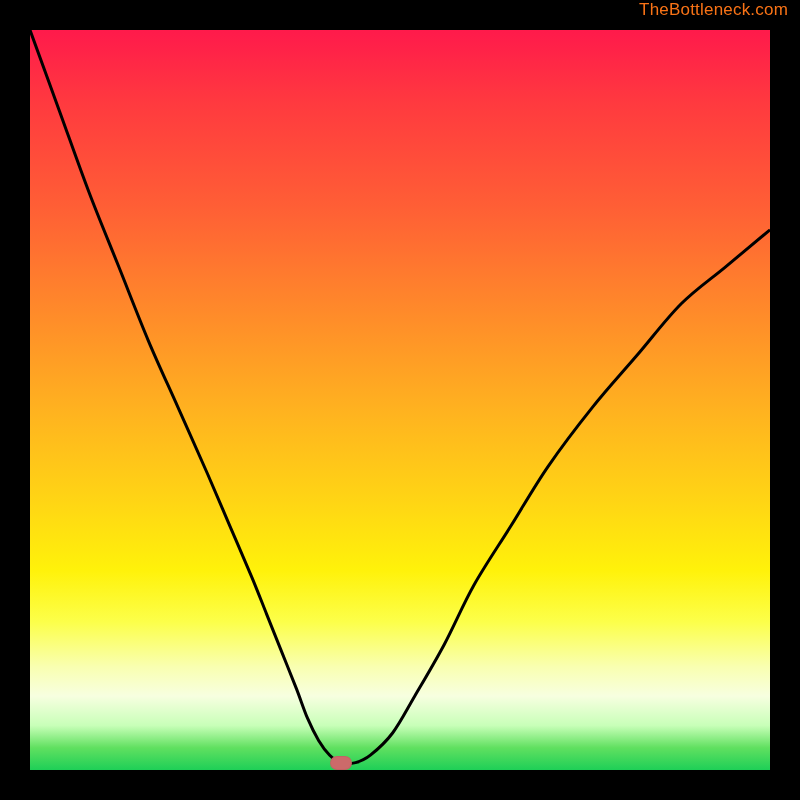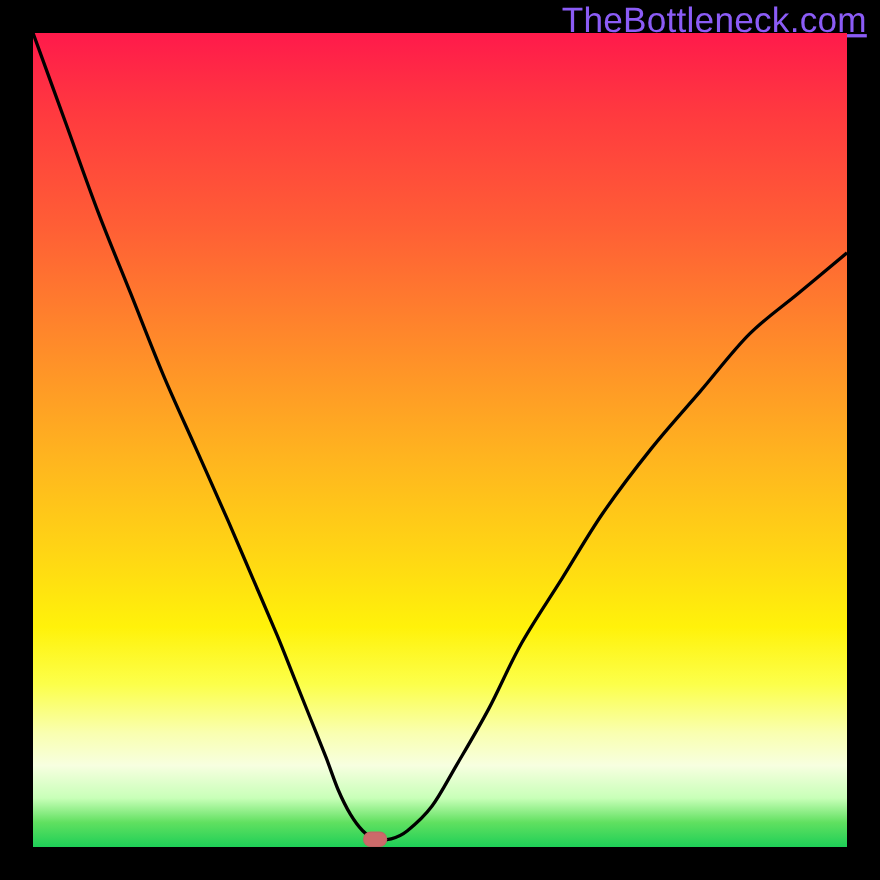--- a/index.html
+++ b/index.html
@@ -16,26 +16,25 @@
     left: 0;
     top: 0;
     width: 800px;
     height: 800px;
     background: #000;
   }
   .watermark {
     position: absolute;
     top: 0px;
     right: 12px;
-    color: #8b5cf6;
-    font-size: 32px;
+    color: #f97316;
+    font-size: 17px;
     font-weight: 500;
     letter-spacing: 0.2px;
     user-select: none;
-    text-decoration: underline;
   }
   .plot {
     position: absolute;
     left: 30px;
     top: 30px;
     width: 740px;
     height: 740px;
     background: linear-gradient(to bottom,
       #ff1a4b 0%,
       #ff3a3f 10%,

